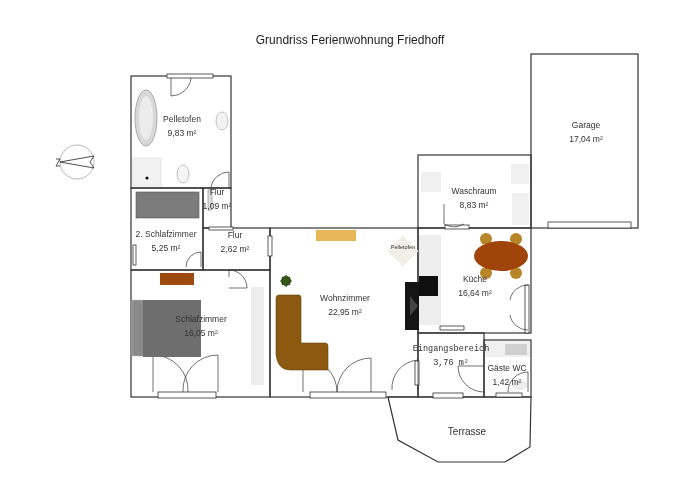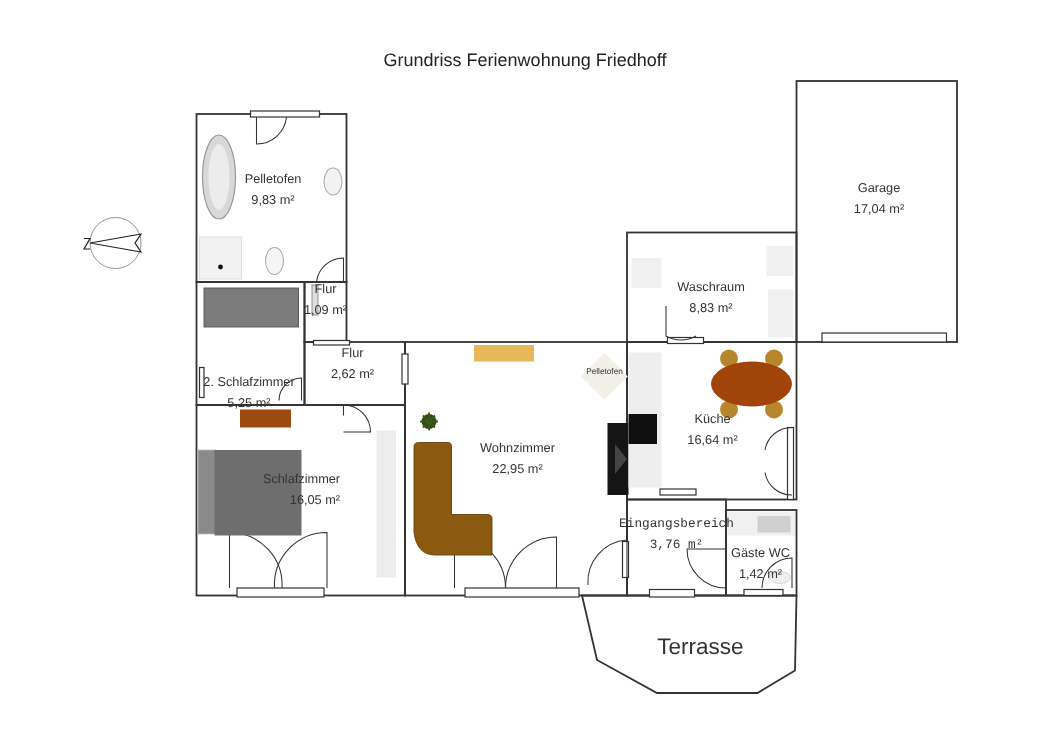--- a/index.html
+++ b/index.html
@@ -1,21 +1,21 @@
 <!DOCTYPE html>
 <html><head>
   <meta charset="utf-8">
   <style>
     html, body { margin: 0; padding: 0; background: #ffffff; }
     body { width: 700px; height: 500px; position: relative; overflow: hidden; font-family: "Liberation Sans", sans-serif; }
     .title { position: absolute; left: 0; width: 700px; top: 33px; text-align: center; font-size: 12px; color: #222; }
     svg.plan { position: absolute; left: 0; top: 0; }
     .lbl { position: absolute; font-size: 8.5px; color: #333; text-align: center; line-height: 14px; transform: translateX(-50%); white-space: nowrap; }
     .lbl span { display: block; }
-    .terrasse { font-size: 15px; }
+    .terrasse { font-size: 10px; }
   </style>
 </head>
 <body>
 
 <div class="title">Grundriss Ferienwohnung Friedhoff</div>
 
 <svg class="plan" width="700" height="500" viewBox="0 0 700 500">
   <g fill="none" stroke="#333" stroke-width="1.2">
 
     <rect x="131" y="76" width="100" height="112"></rect>
@@ -127,29 +127,29 @@
 </svg>
 
 <div class="lbl" style="left:182px; top:112px;">
   <span>Pelletofen</span>
     <span>9,83 m²</span>
 </div>
 <div class="lbl" style="left:217px; top:185px;">
   <span>Flur</span>
     <span>1,09 m²</span>
 </div>
-<div class="lbl" style="left:166px; top:227px;margin-top:20px;">
+<div class="lbl" style="left:166px; top:227px;">
   <span>2. Schlafzimmer</span>
     <span>5,25 m²</span>
 </div>
 <div class="lbl" style="left:235px; top:228px;">
   <span>Flur</span>
     <span>2,62 m²</span>
 </div>
-<div class="lbl" style="left:201px; top:312px;text-align:right;">
+<div class="lbl" style="left:201px; top:312px;">
   <span>Schlafzimmer</span>
     <span>16,05 m²</span>
 </div>
 <div class="lbl" style="left:345px; top:291px;">
   <span>Wohnzimmer</span>
     <span>22,95 m²</span>
 </div>
 <div class="lbl" style="left:474px; top:184px;">
   <span>Waschraum</span>
     <span>8,83 m²</span>

